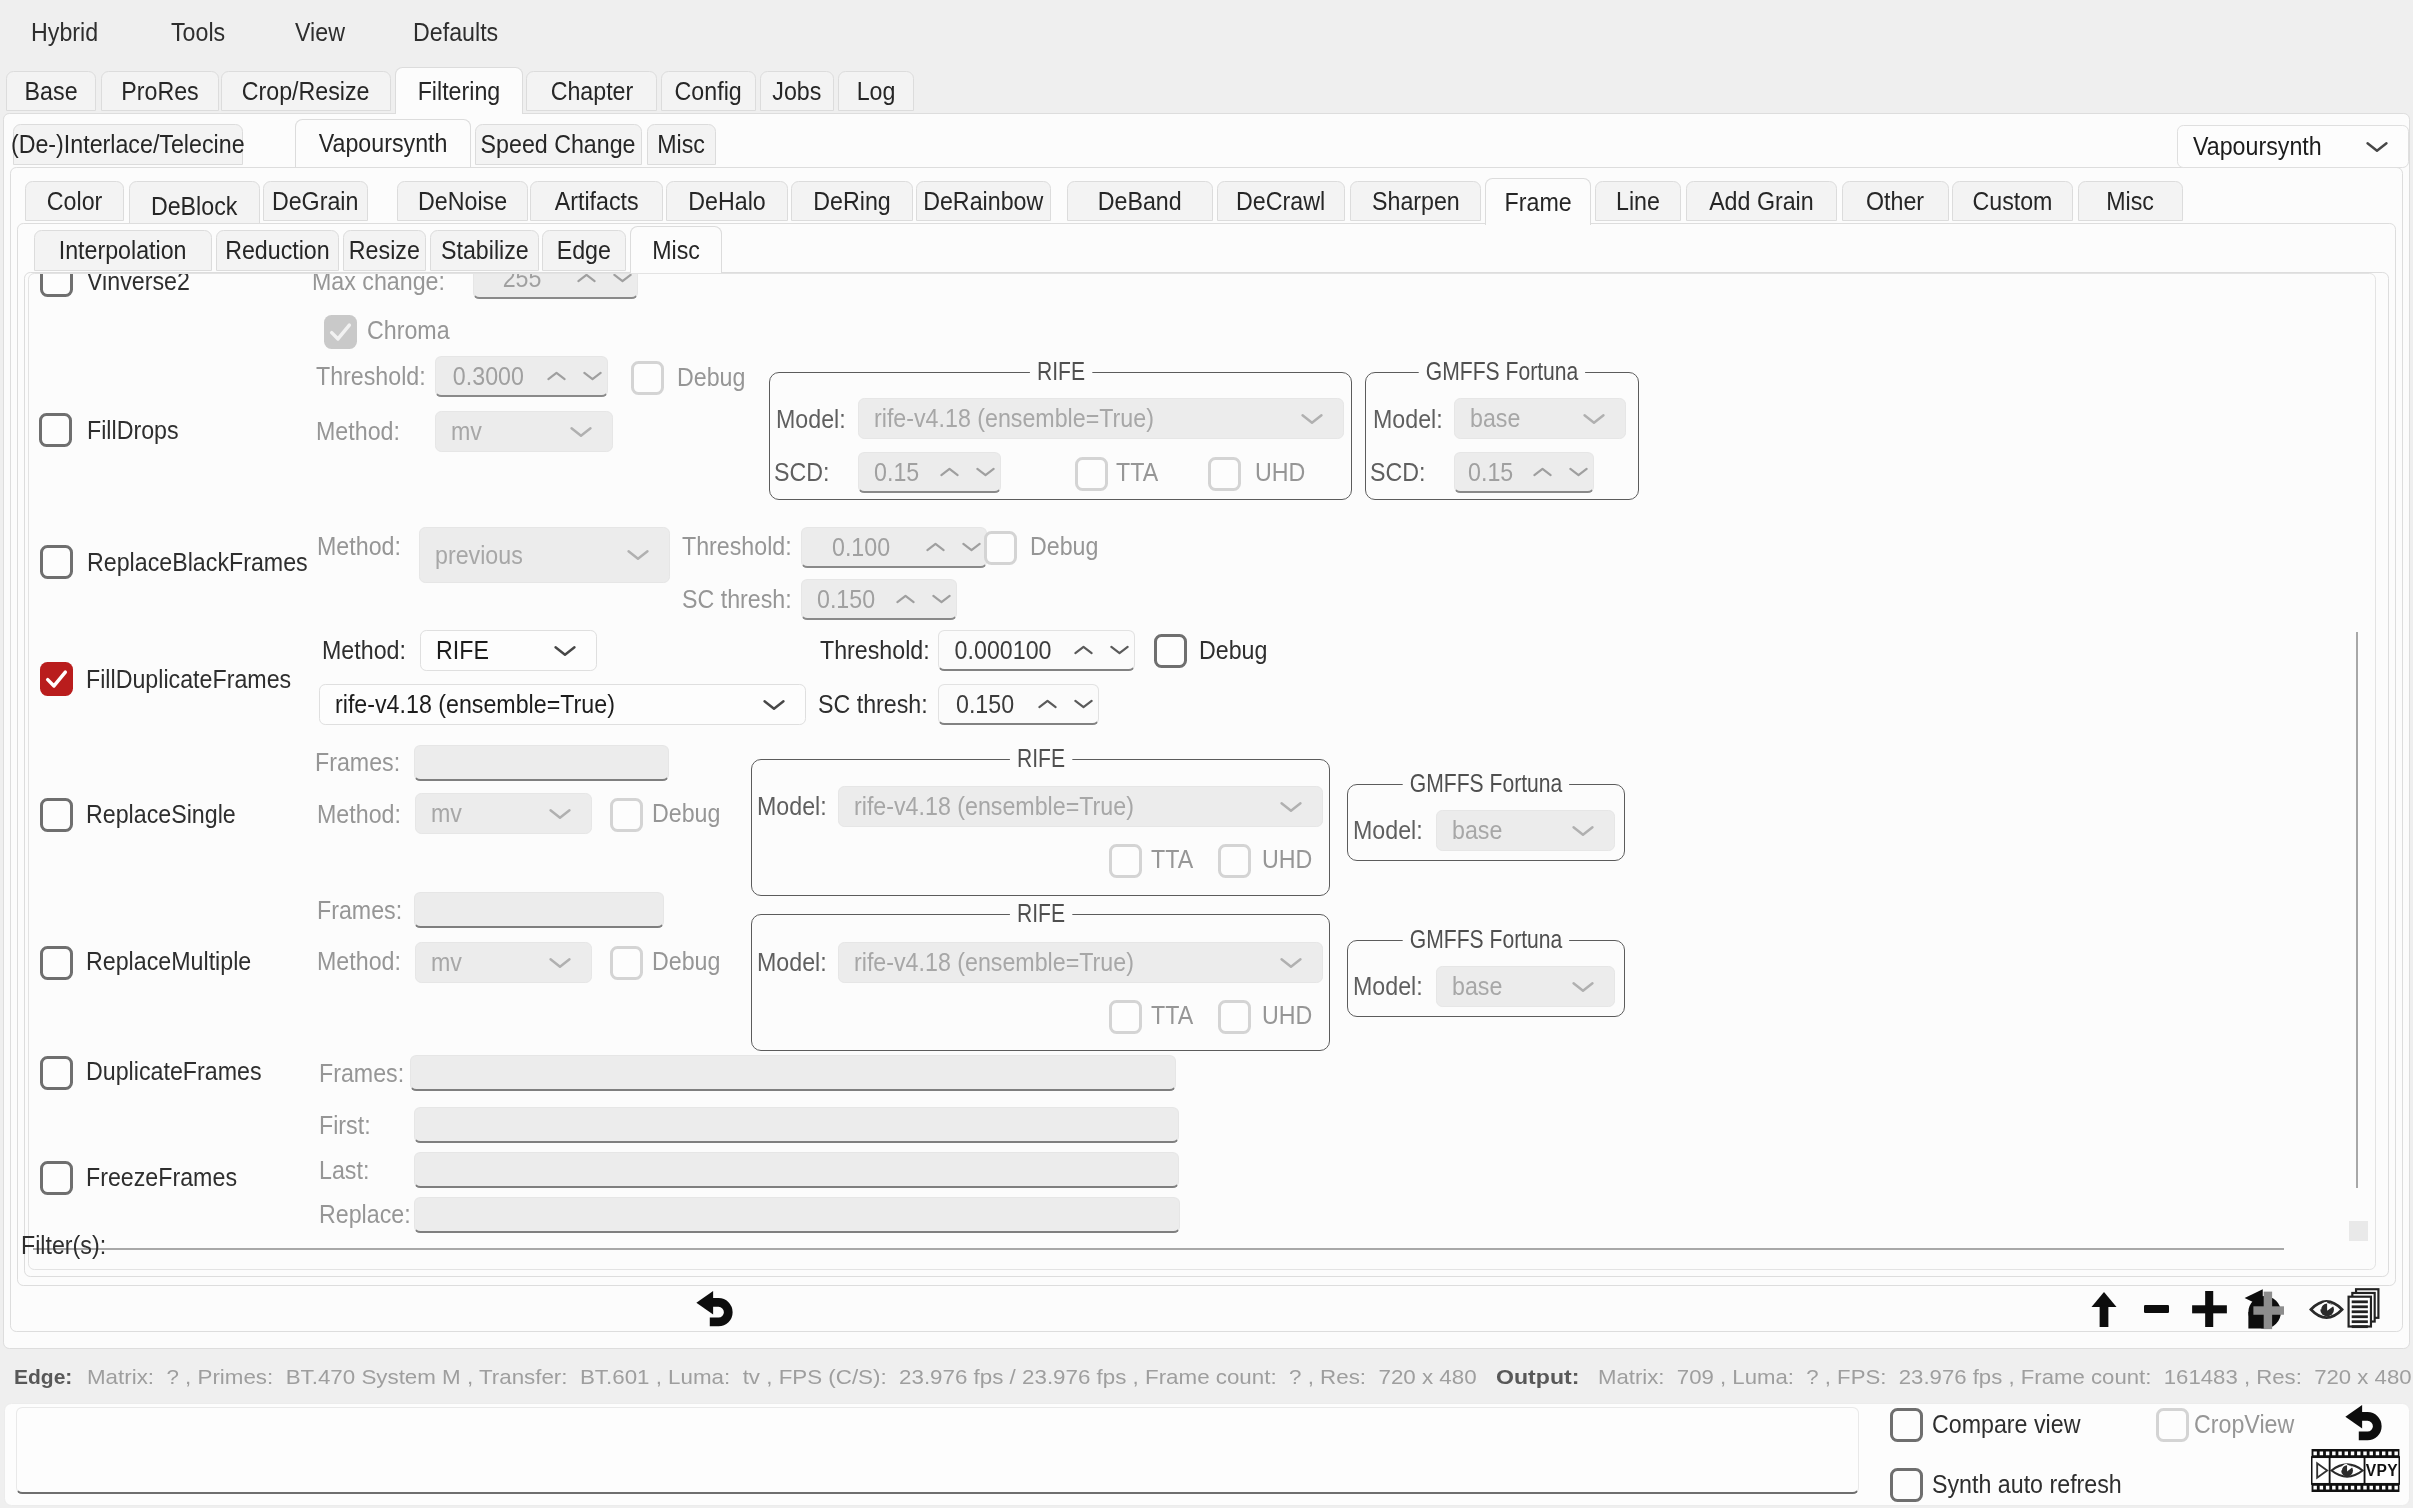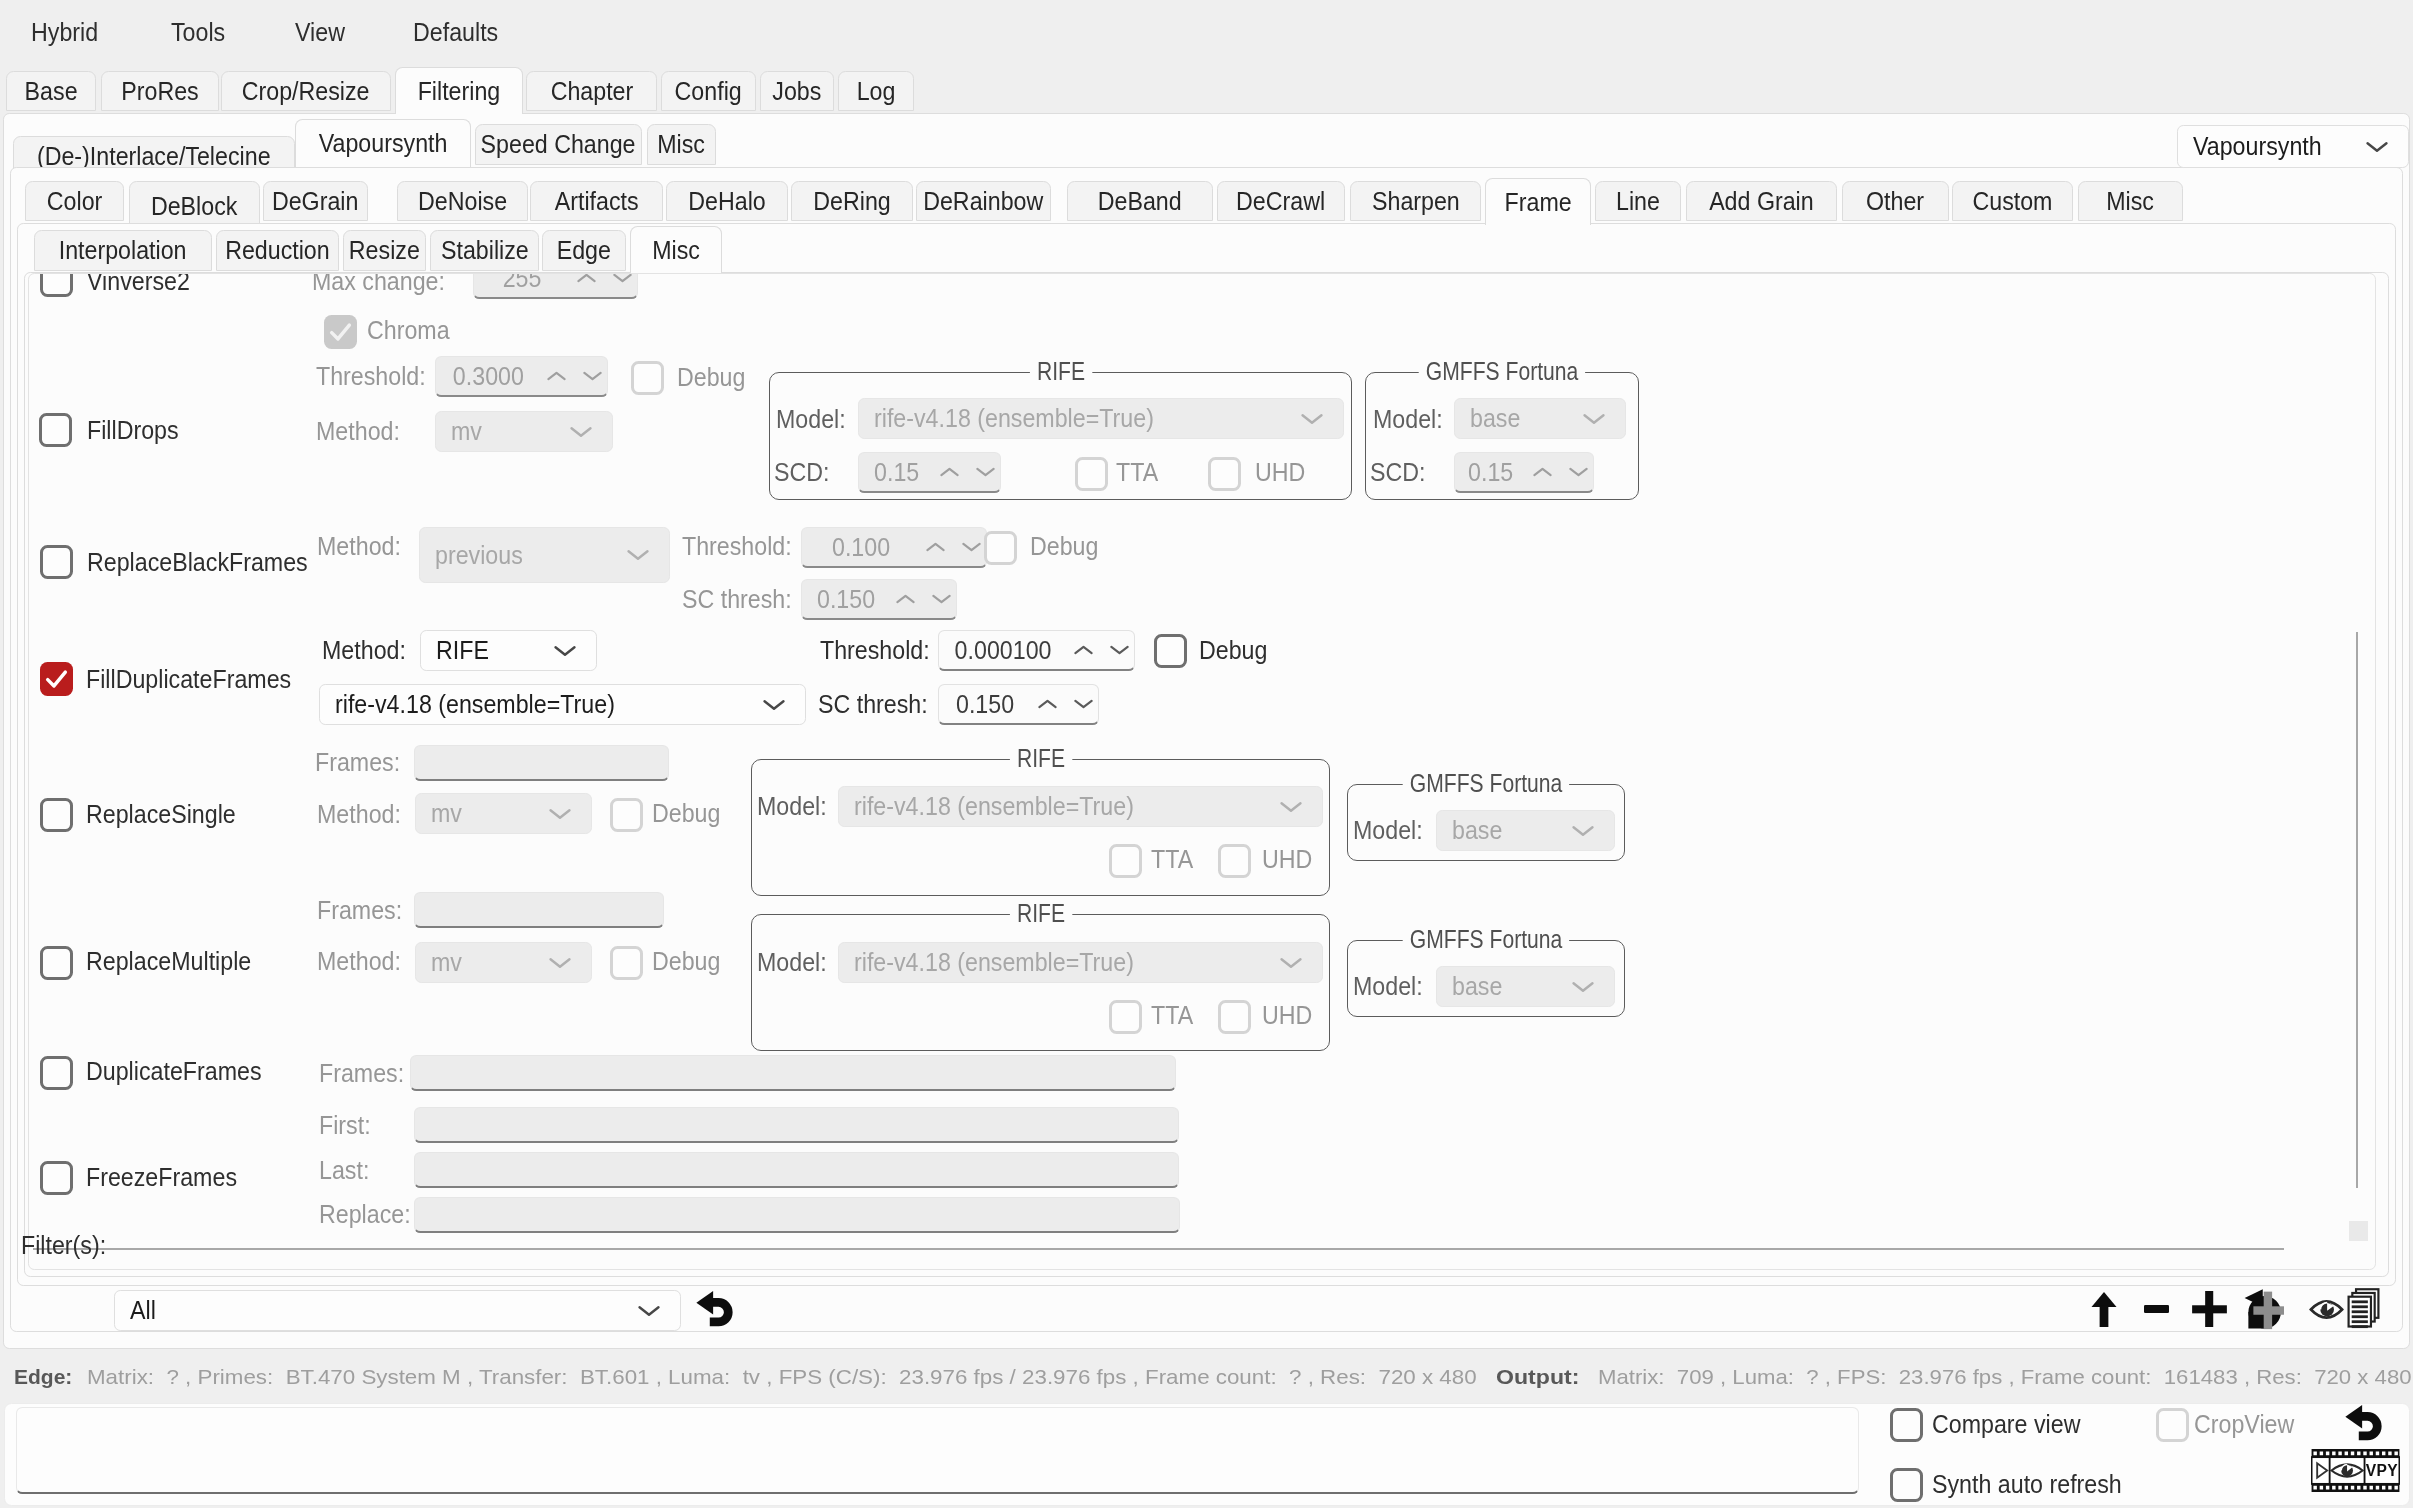--- a/index.html
+++ b/index.html
@@ -55,21 +55,21 @@
 <div class="tab" style="left:760px;top:71px;width:74px;height:40px">
       <span class="txc">Jobs</span>
     </div>
 <div class="tab" style="left:838px;top:71px;width:76px;height:40px">
       <span class="txc">Log</span>
     </div>
 <div class="pane" style="left:3.1px;top:113px;width:2407px;height:1236px"></div>
 <div class="tab sel" style="left:395px;top:67px;width:128px;height:47px">
       <span class="txc">Filtering</span>
     </div>
-<div class="tab" style="left:13.2px;top:136px;width:282px;height:41px">
+<div class="tab" style="left:13.2px;top:124px;width:230px;height:41px">
       <span class="txc">(De-)Interlace/Telecine</span>
     </div>
 <div class="tab" style="left:475px;top:124px;width:167px;height:41px">
       <span class="txc">Speed Change</span>
     </div>
 <div class="tab" style="left:647px;top:124px;width:69px;height:41px">
       <span class="txc">Misc</span>
     </div>
 <div class="pane" style="left:10px;top:167px;width:2393px;height:1165px"></div>
 <div class="tab sel" style="left:295px;top:119px;width:176px;height:48px">
@@ -391,26 +391,20 @@
 <div class="lab g" style="left:319px;top:1154px"><span class="tx">Last:</span></div>
 <div class="le" style="left:414px;top:1152px;width:765px;height:36px"></div>
 <div class="lab g" style="left:319px;top:1198px"><span class="tx">Replace:</span></div>
 <div class="le" style="left:414px;top:1197px;width:766px;height:36px"></div>
 </div>
     </div>
 <div class="abs" style="left:2356px;top:632px;width:1.9px;height:556px;background:#a8a8a8"></div>
 <div class="abs" style="left:2349px;top:1221px;width:19px;height:20px;background:#e9e9e9"></div>
 <div class="abs" style="left:33px;top:1248px;width:2251px;height:1.9px;background:#a8a8a8"></div>
 <div class="lab " style="left:21px;top:1229px"><span class="tx">Filter(s):</span></div>
-<div class="fld combo" style="left:114px;top:1290px;width:567px;height:41px">
-      <span class="tx">All</span>
-      <svg class="chev" width="24" height="14" viewBox="0 0 38 22">
-        <polyline points="4,5 19,17 34,5" fill="none" stroke="#474747" stroke-width="3.8" stroke-linecap="round" stroke-linejoin="round"></polyline>
-      </svg>
-    </div>
 <svg class="abs" style="left:695px;top:1289px" width="43" height="43" viewBox="0 0 64 64">
       <path d="M26 20 h9 a14.5 14.5 0 1 1 0 29 h-13" fill="none" stroke="#0d0d0d" stroke-width="13"></path>
       <polygon points="27,3 27,38 2,20.5" fill="#0d0d0d"></polygon>
     </svg>
 <svg class="abs" style="left:2090px;top:1292px" width="28" height="35" viewBox="0 0 44 56">
       <polygon points="22,0 42,24 2,24" fill="#0d0d0d"></polygon>
       <rect x="15" y="22" width="14" height="34" fill="#0d0d0d"></rect>
     </svg>
 <div class="abs" style="left:2144px;top:1305px;width:25px;height:8.2px;background:#0d0d0d;border-radius:1.3px"></div>
 <svg class="abs" style="left:2192px;top:1291px" width="35" height="36" viewBox="0 0 56 58">

